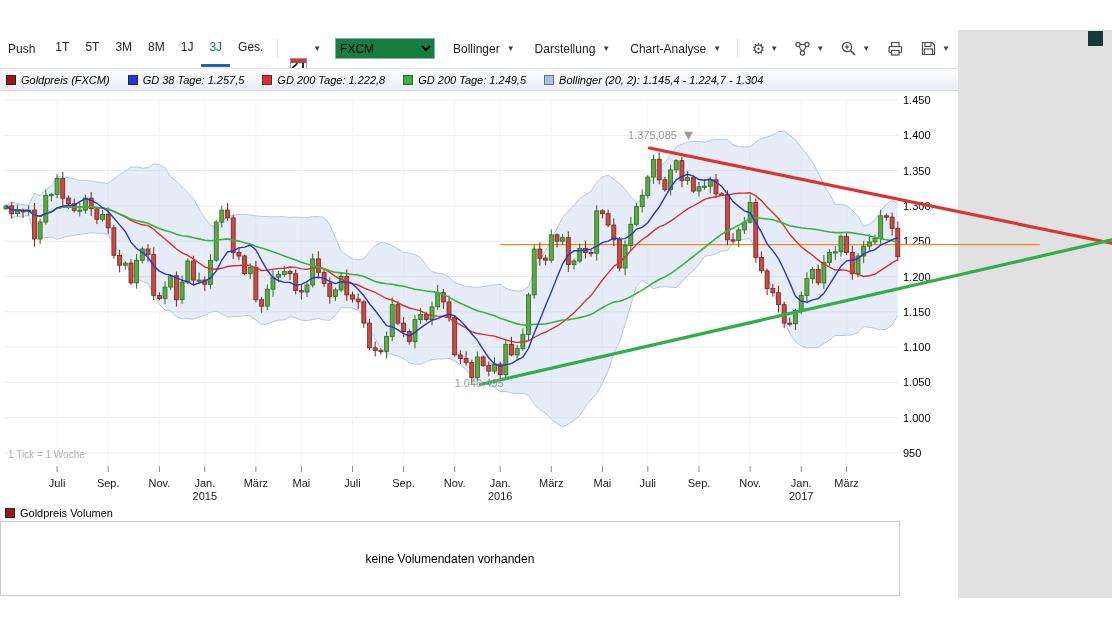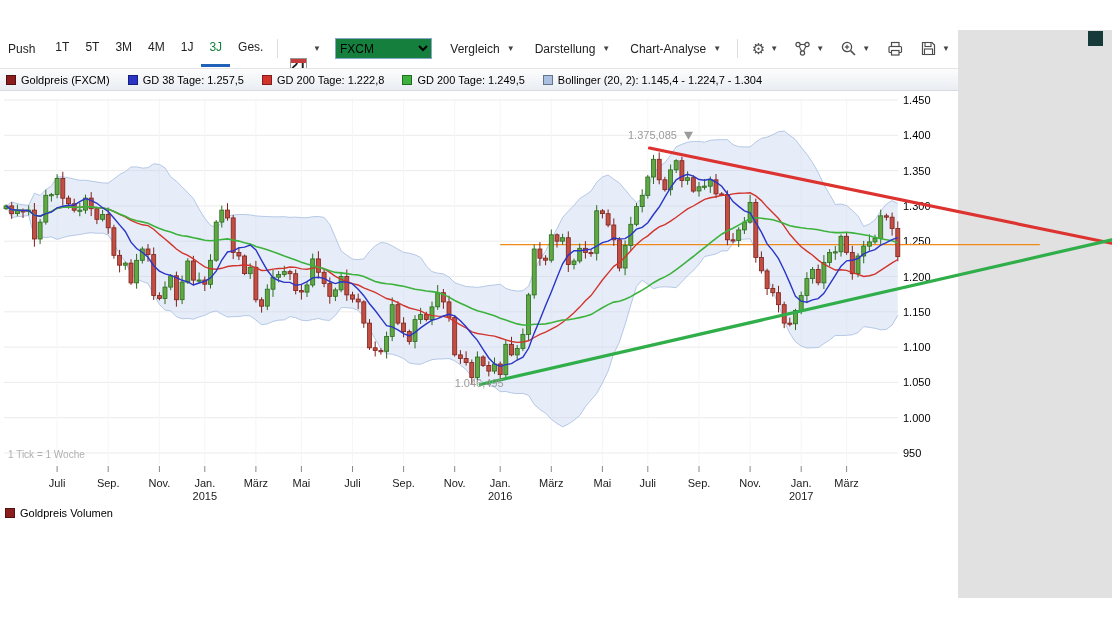--- a/index.html
+++ b/index.html
@@ -29,21 +29,21 @@
   select.feed{width:148px;height:21px;font-size:12px;margin:8px 8px 0 8px;border:1px solid #89a6c6;background:#15803d;}
   .menu{padding:0 10px;gap:4px;}
   .iconbtn{padding:0 8px;gap:2px;color:#4c4c4c;}
   .gear{font-size:15px;line-height:1;}
   .iconbtn svg{display:block;}
 
   
   .legendbar{position:absolute;top:68px;left:0;width:958px;height:23px;display:flex;align-items:center;
              background:linear-gradient(#fdfdfe,#e9edf2);border-top:1px solid #e4e4e4;border-bottom:1px solid #d6dbe1;
              box-sizing:border-box;font-size:11px;color:#000;z-index:20;}
-  .legend-item{display:flex;align-items:center;margin-left:6px;margin-right:12px;}
+  .legend-item{display:flex;align-items:center;margin-left:6px;margin-right:12px;font-style:italic;}
   .sw{width:8px;height:8px;border:1px solid rgba(0,0,0,.4);margin-right:5px;flex:none;}
 
   
   .volume-legend{position:absolute;top:507px;left:5px;display:flex;align-items:center;font-size:11px;color:#000;z-index:20;text-align:right;}
   .volume-box{position:absolute;top:521px;left:0;width:900px;height:75px;border:1px solid #ccc;box-sizing:border-box;
               background:#fff;display:flex;align-items:center;justify-content:center;font-size:12px;color:#000;z-index:20;}
 </style>
 </head>
 <body>
 
@@ -472,32 +472,32 @@
         <text x="454.7" y="387.3" font-size="11" fill="#9b9b9b">1.046,495</text>
         <text x="8" y="458" font-size="10" fill="#b0b0b0">1 Tick = 1 Woche</text>
       </g>
     </svg>
 
   <div class="toolbar">
     <span class="tb push">Push</span>
     <span class="tb range">1T</span>
     <span class="tb range">5T</span>
     <span class="tb range">3M</span>
-    <span class="tb range">4M</span>
+    <span class="tb range">8M</span>
     <span class="tb range">1J</span>
     <span class="tb range active">3J</span>
     <span class="tb range">Ges.</span>
     <span class="sep"></span>
     <span class="tb cal">
       <span class="cal-icon">21</span>
       <span class="caret">▼</span>
     </span>
     <select class="feed"><option>FXCM</option></select>
     <span class="tb menu">
-      <span>Vergleich</span>
+      <span>Bollinger</span>
       <span class="caret">▼</span>
     </span>
     <span class="tb menu">
       <span>Darstellung</span>
       <span class="caret">▼</span>
     </span>
     <span class="tb menu">
       <span>Chart-Analyse</span>
       <span class="caret">▼</span>
     </span>
@@ -563,14 +563,17 @@
     <span class="legend-item">
       <span class="sw" style="background: rgb(169, 192, 226);"></span>
       <span>Bollinger (20, 2): 1.145,4 - 1.224,7 - 1.304</span>
     </span>
   </div>
 
   <div class="volume-legend">
     <span class="sw" style="background: rgb(139, 29, 29);"></span>
     <span>Goldpreis Volumen</span>
   </div>
+  <div class="volume-box">
+    <span>keine Volumendaten vorhanden</span>
+  </div>
 
 </div>
 
 </body></html>

